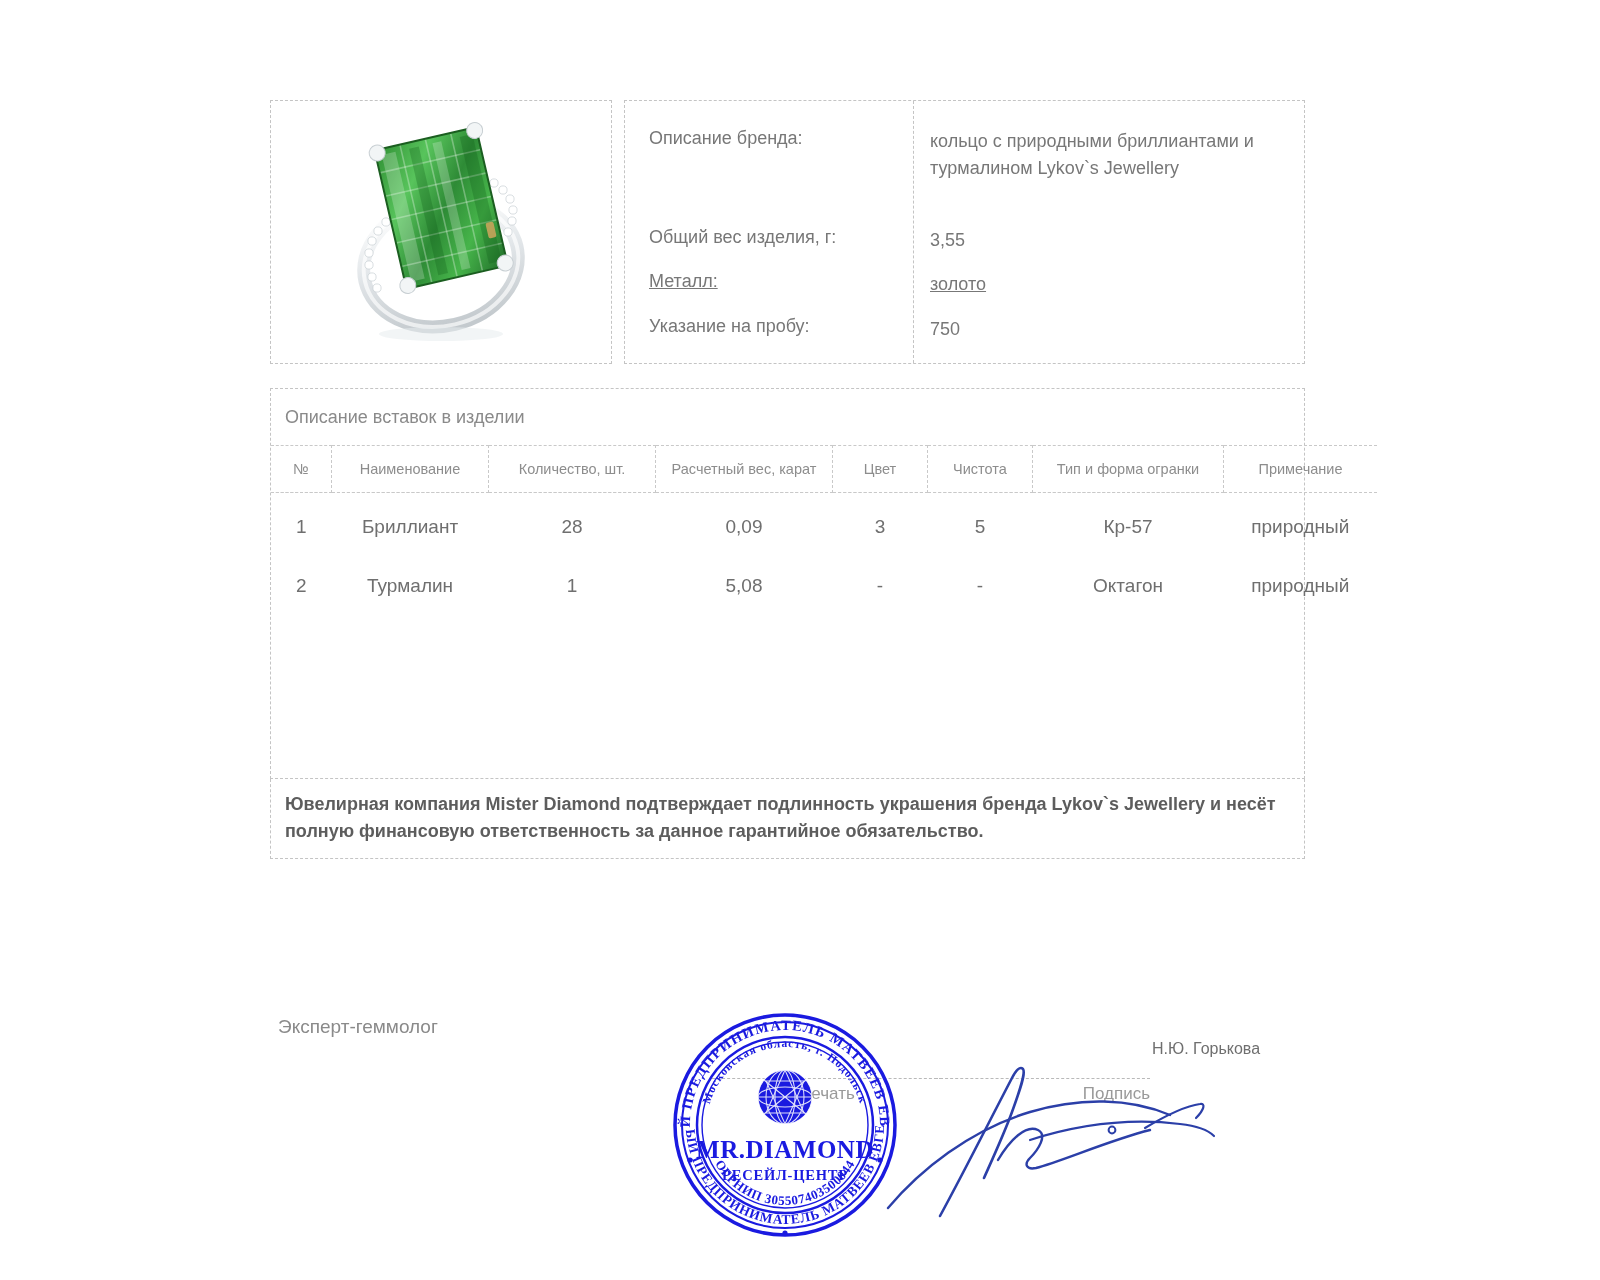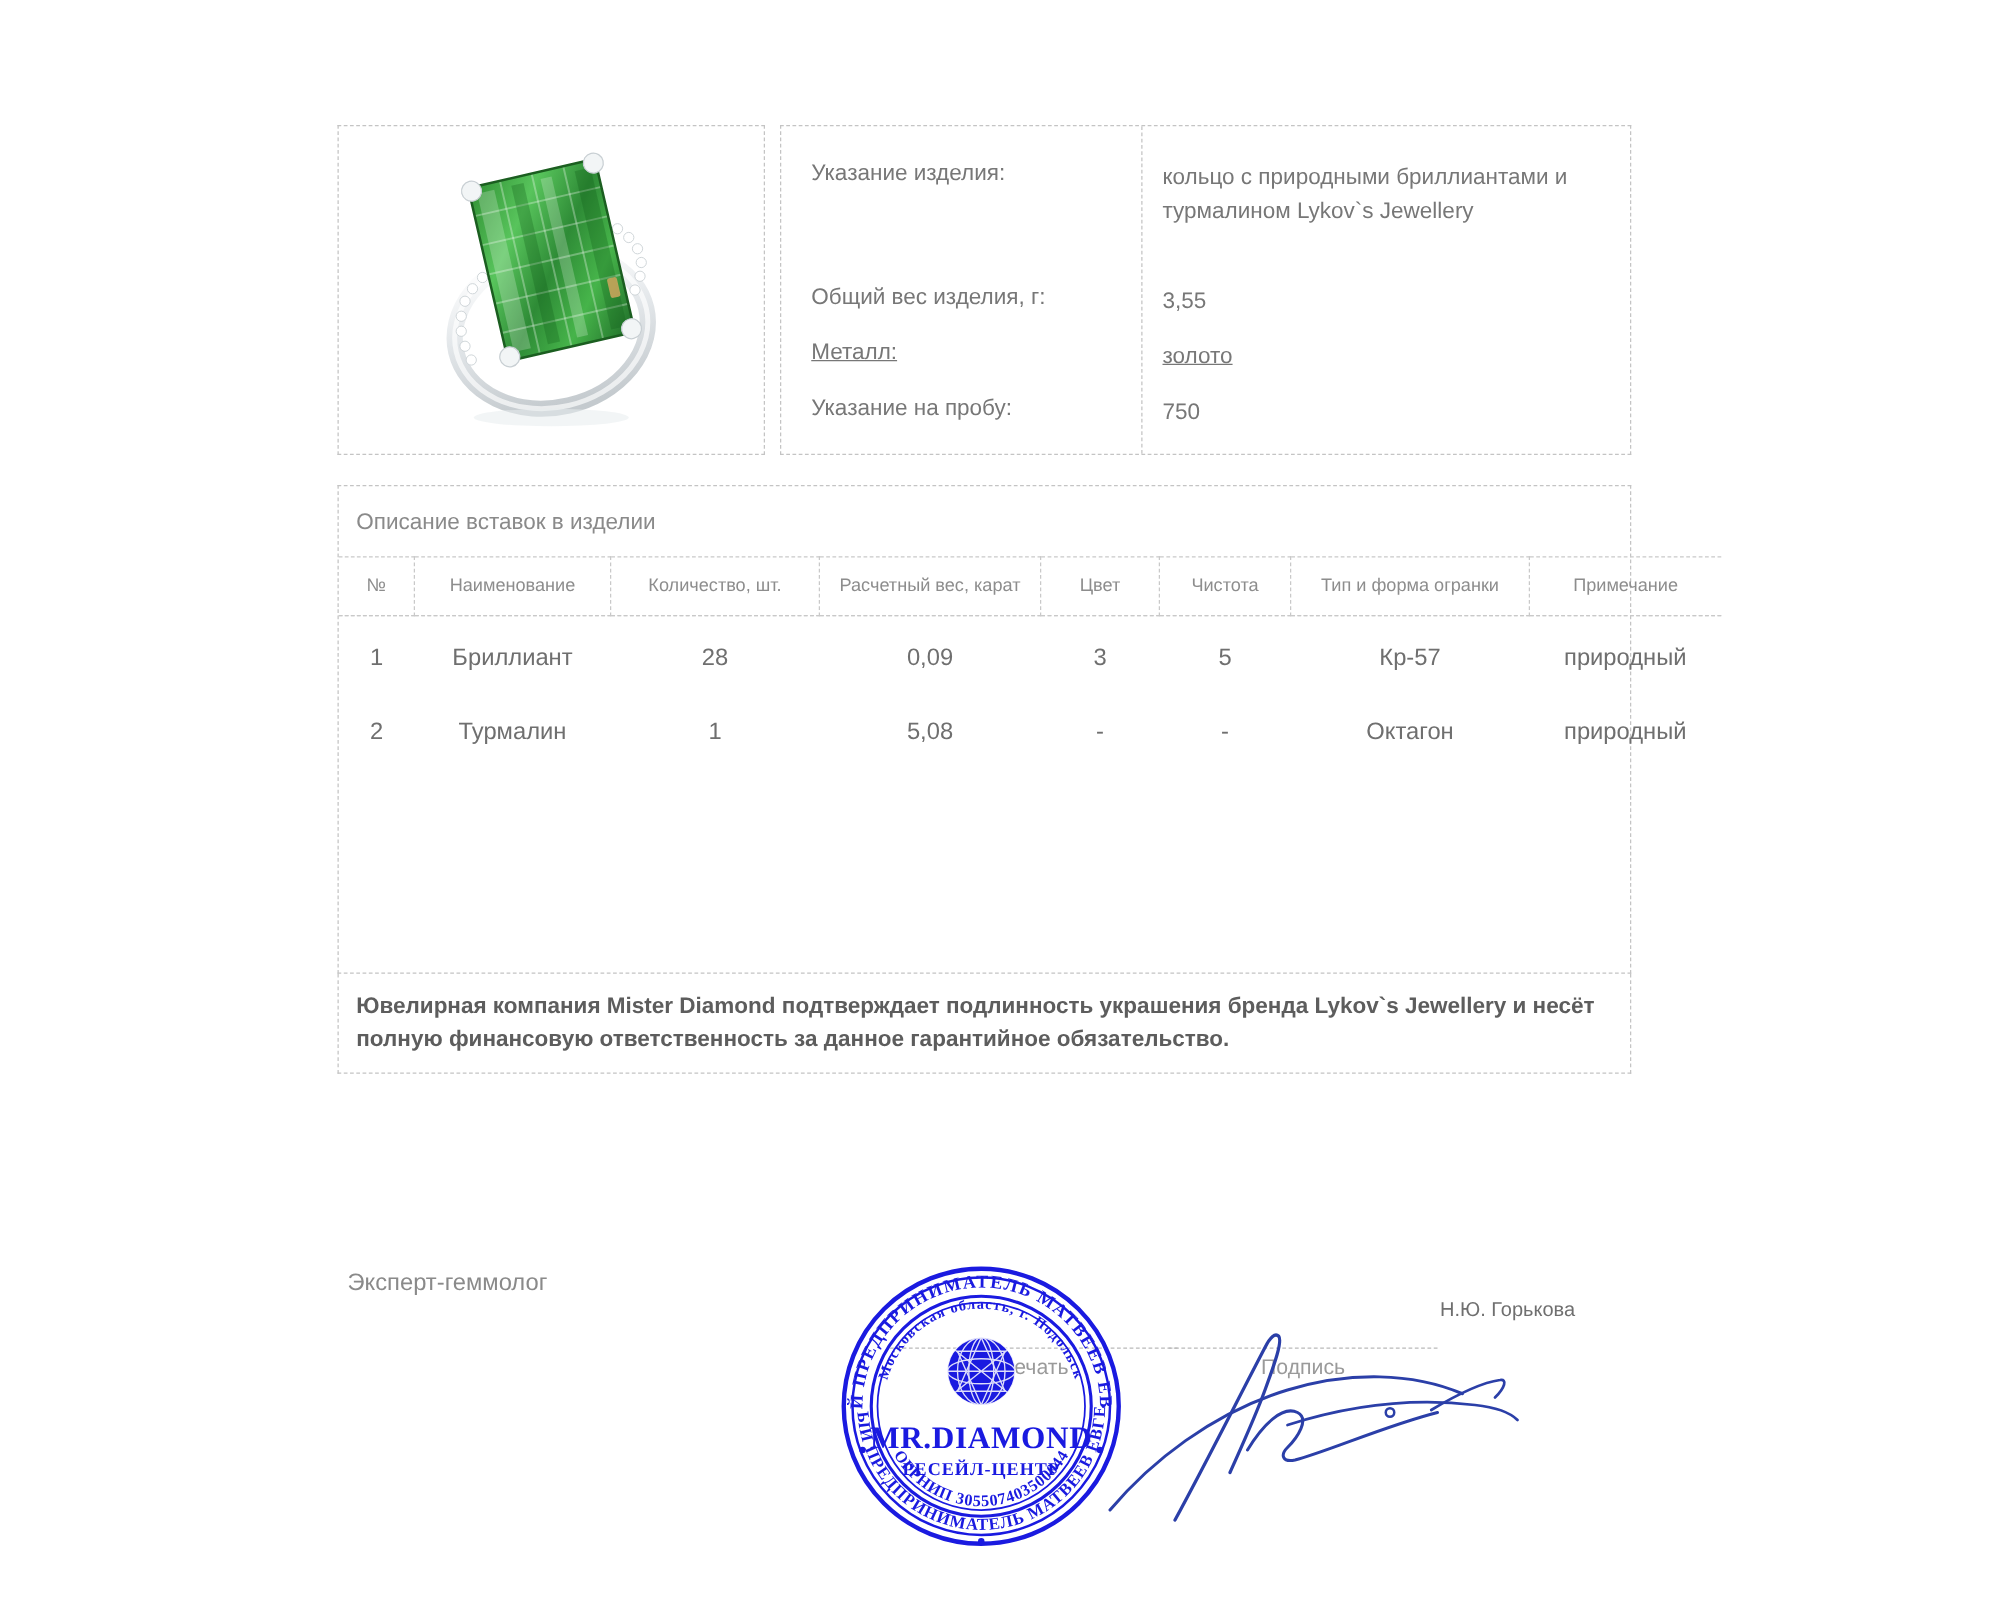--- a/index.html
+++ b/index.html
@@ -279,21 +279,21 @@
     left: 935px;
     top: 1078px;
     width: 215px;
     border-top: 1px dashed #b9b9b9;
   }
   .sign-caption {
     position: absolute;
     left: 935px;
     top: 1084px;
     width: 215px;
-    text-align: center;
+    text-align: right;
     font-size: 17px;
     color: #9a9a9a;
   }
   .signer-name {
     position: absolute;
     left: 1152px;
     top: 1040px;
     font-size: 16px;
     color: #6f6f6f;
     white-space: nowrap;
@@ -391,21 +391,21 @@
       <rect x="196" y="110" width="8" height="16" rx="2" fill="#d9a760" opacity=".8" transform="rotate(-13 200 118)"></rect>
 
       <ellipse cx="150" cy="222" rx="62" ry="7" fill="#e8ecef" opacity=".55"></ellipse>
     </svg>
   </div>
 
   <div class="desc-box">
     <div class="desc-divider"></div>
 
     <div class="desc-row">
-      <div class="desc-label r1">Указание изделия:</div>
+      <div class="desc-label r1">Описание бренда:</div>
       <div class="desc-value r1">кольцо с природными бриллиантами и турмалином Lykov`s Jewellery</div>
     </div>
     <div class="desc-row">
       <div class="desc-label r2">Общий вес изделия, г:</div>
       <div class="desc-value r2">3,55</div>
     </div>
     <div class="desc-row">
       <div class="desc-label r3">Металл:</div>
       <div class="desc-value r3">золото</div>
     </div>

